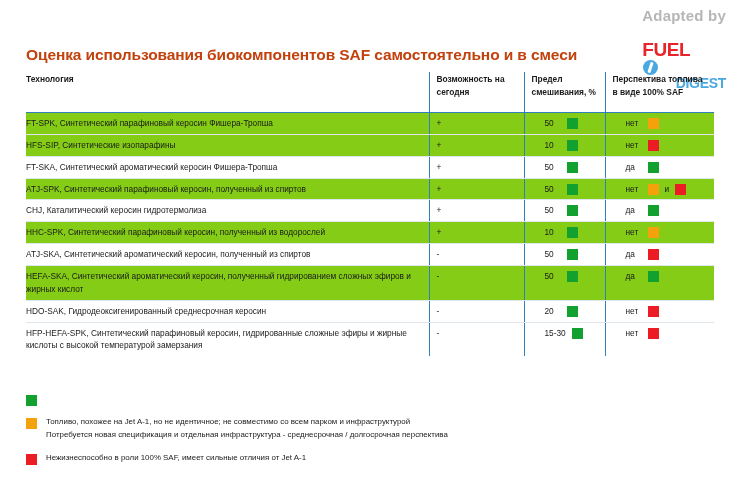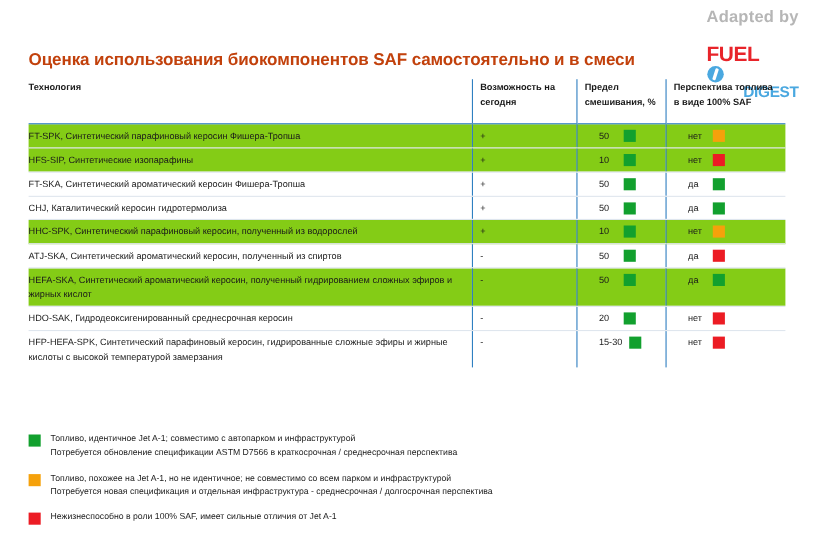--- a/index.html
+++ b/index.html
@@ -252,20 +252,38 @@
               <span class="chip chip-green"></span>
             </div>
           </td>
           <td class="col-sep">
             <div class="cell-flex">
               <span class="val-text">да</span>
               <span class="chip chip-green"></span>
             </div>
           </td>
         </tr>
+        <tr class="alt">
+          <td>ATJ-SPK, Синтетический парафиновый керосин, полученный из спиртов</td>
+          <td class="col-sep">+</td>
+          <td class="col-sep">
+            <div class="cell-flex">
+              <span class="val-text">50</span>
+              <span class="chip chip-green"></span>
+            </div>
+          </td>
+          <td class="col-sep">
+            <div class="cell-flex">
+              <span class="val-text">нет</span>
+              <span class="chip chip-orange"></span>
+              <span class="conj">и</span>
+              <span class="chip chip-red"></span>
+            </div>
+          </td>
+        </tr>
         <tr>
           <td>CHJ, Каталитический керосин гидротермолиза</td>
           <td class="col-sep">+</td>
           <td class="col-sep">
             <div class="cell-flex">
               <span class="val-text">50</span>
               <span class="chip chip-green"></span>
             </div>
           </td>
           <td class="col-sep">
@@ -355,24 +373,20 @@
             </div>
           </td>
         </tr>
       </tbody>
   </table>
 </div>
 
 <div class="legend" id="legend">
     <div class="legend-item">
       <span class="legend-chip" style="background: rgb(18, 160, 46);"></span>
-      <div class="legend-lines">
-        <div>Топливо, идентичное Jet A-1; совместимо с автопарком и инфраструктурой</div>
-        <div>Потребуется обновление спецификации ASTM D7566 в краткосрочная / среднесрочная перспектива</div>
-      </div>
     </div>
     <div class="legend-item">
       <span class="legend-chip" style="background: rgb(245, 161, 11);"></span>
       <div class="legend-lines">
         <div>Топливо, похожее на Jet A-1, но не идентичное; не совместимо со всем парком и инфраструктурой</div>
         <div>Потребуется новая спецификация и отдельная инфраструктура - среднесрочная / долгосрочная перспектива</div>
       </div>
     </div>
     <div class="legend-item">
       <span class="legend-chip" style="background: rgb(236, 28, 36);"></span>

